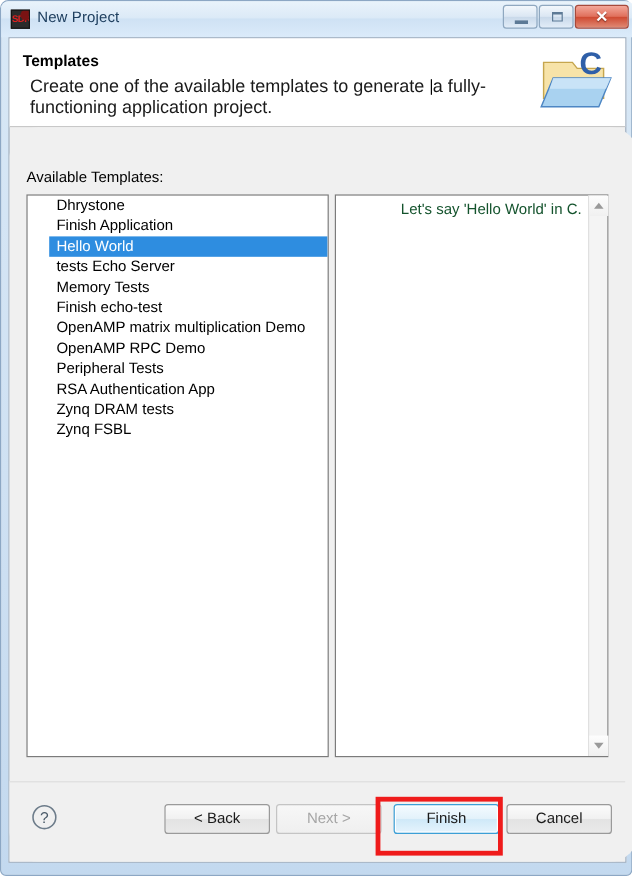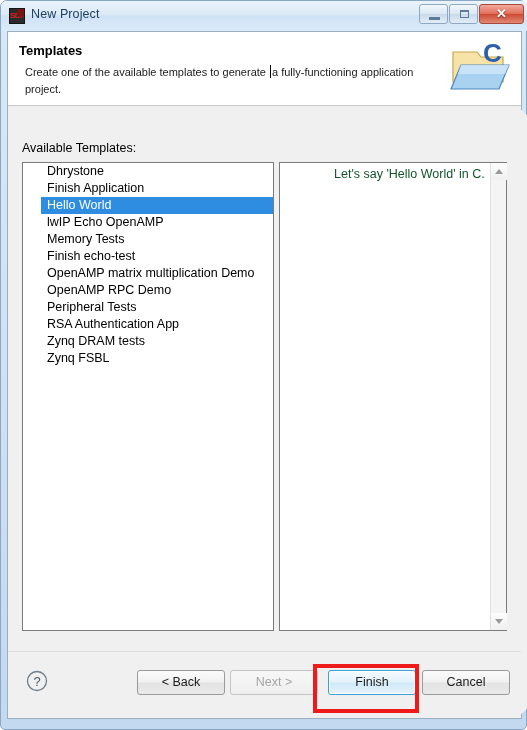--- a/index.html
+++ b/index.html
@@ -146,21 +146,21 @@
     position: absolute;
     left: 11px; top: 11px;
     font-size: 13px;
     font-weight: bold;
     color: #000000;
   }
   .banner-desc {
     position: absolute;
     left: 17px; top: 32px;
     width: 410px;
-    font-size: 11px;
+    font-size: 15px;
     color: #1a1a1a;
     line-height: 17px;
   }
   .caret {
     display: inline-block;
     width: 1px;
     height: 13px;
     background: #000;
     vertical-align: -2px;
     margin: 0 1px;
@@ -350,21 +350,21 @@
       </svg>
     </div>
 
     <div class="body-area">
       <div class="list-label">Available Templates:</div>
 
       <div class="list-box">
           <div class="list-item">Dhrystone</div>
           <div class="list-item">Finish Application</div>
           <div class="list-item selected">Hello World</div>
-          <div class="list-item">lwIP Echo OpenAMP</div>
+          <div class="list-item">tests Echo Server</div>
           <div class="list-item">Memory Tests</div>
           <div class="list-item">Finish echo-test</div>
           <div class="list-item">OpenAMP matrix multiplication Demo</div>
           <div class="list-item">OpenAMP RPC Demo</div>
           <div class="list-item">Peripheral Tests</div>
           <div class="list-item">RSA Authentication App</div>
           <div class="list-item">Zynq DRAM tests</div>
           <div class="list-item">Zynq FSBL</div>
         </div>
 

